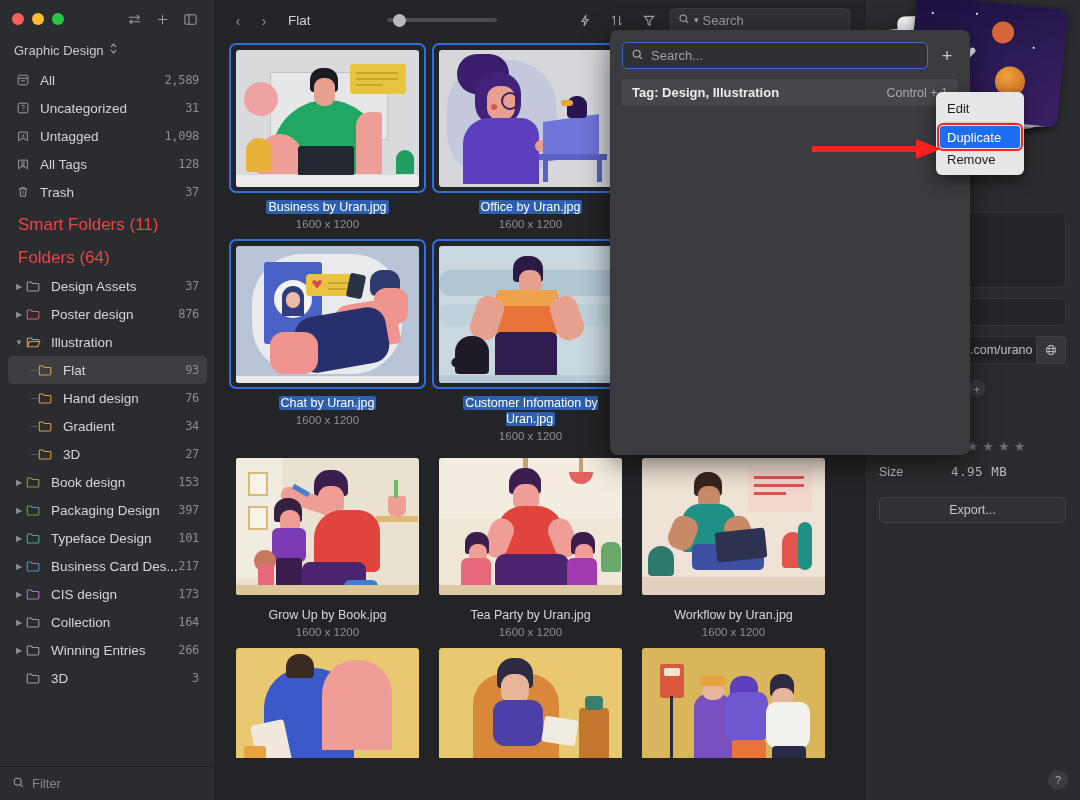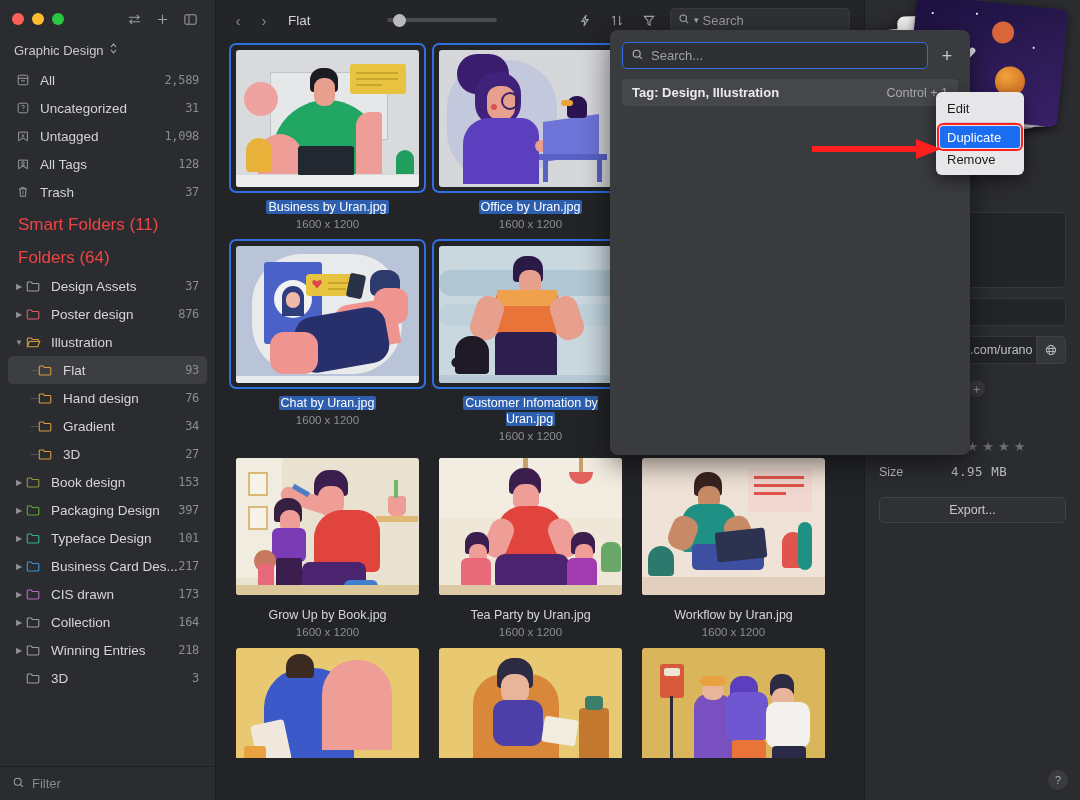--- a/index.html
+++ b/index.html
@@ -371,42 +371,42 @@
           <span class="lbl">Business Card Des...</span>
           <span class="cnt">217</span>
         </div>
         <div class="trow">
           <span class="tw">▶</span>
           <span class="fol">
             <svg width="15" height="13" viewBox="0 0 16 14" fill="none" stroke="#b868c8" stroke-width="1.2">
               <path d="M1.3 3.1a1 1 0 0 1 1-1h3.1l1.3 1.6h6a1 1 0 0 1 1 1v6.2a1 1 0 0 1-1 1H2.3a1 1 0 0 1-1-1z"></path>
             </svg>
           </span>
-          <span class="lbl">CIS drawn</span>
+          <span class="lbl">CIS design</span>
           <span class="cnt">173</span>
         </div>
         <div class="trow">
           <span class="tw">▶</span>
           <span class="fol">
             <svg width="15" height="13" viewBox="0 0 16 14" fill="none" stroke="#9a9ca0" stroke-width="1.2">
               <path d="M1.3 3.1a1 1 0 0 1 1-1h3.1l1.3 1.6h6a1 1 0 0 1 1 1v6.2a1 1 0 0 1-1 1H2.3a1 1 0 0 1-1-1z"></path>
             </svg>
           </span>
           <span class="lbl">Collection</span>
           <span class="cnt">164</span>
         </div>
         <div class="trow">
           <span class="tw">▶</span>
           <span class="fol">
             <svg width="15" height="13" viewBox="0 0 16 14" fill="none" stroke="#9a9ca0" stroke-width="1.2">
               <path d="M1.3 3.1a1 1 0 0 1 1-1h3.1l1.3 1.6h6a1 1 0 0 1 1 1v6.2a1 1 0 0 1-1 1H2.3a1 1 0 0 1-1-1z"></path>
             </svg>
           </span>
           <span class="lbl">Winning Entries</span>
-          <span class="cnt">218</span>
+          <span class="cnt">266</span>
         </div>
         <div class="trow">
           <span class="tw"></span>
           <span class="fol">
             <svg width="15" height="13" viewBox="0 0 16 14" fill="none" stroke="#9a9ca0" stroke-width="1.2">
               <path d="M1.3 3.1a1 1 0 0 1 1-1h3.1l1.3 1.6h6a1 1 0 0 1 1 1v6.2a1 1 0 0 1-1 1H2.3a1 1 0 0 1-1-1z"></path>
             </svg>
           </span>
           <span class="lbl">3D</span>
           <span class="cnt">3</span>

